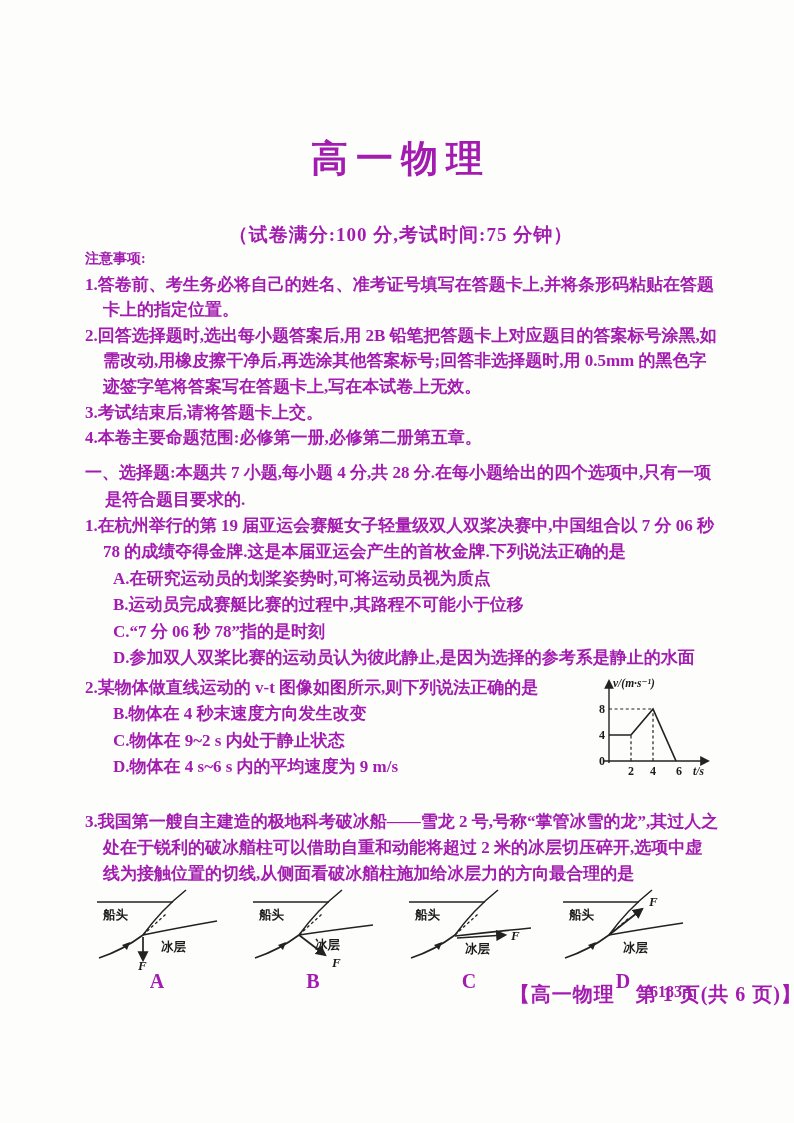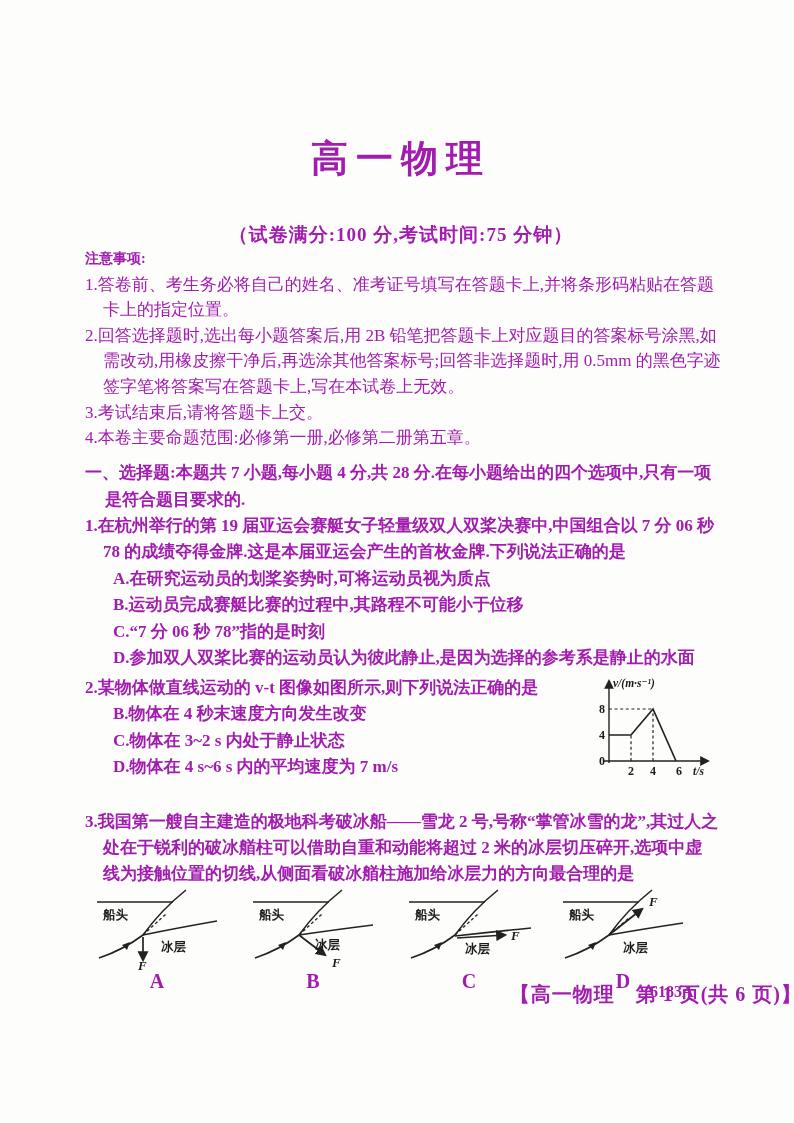--- a/index.html
+++ b/index.html
@@ -10,21 +10,21 @@
   .title{
     position:absolute;top:134px;left:0;width:100%;text-align:center;
     font-size:37px;font-weight:bold;letter-spacing:8px;
   }
   .subtitle{
     position:absolute;top:222px;left:0;width:100%;text-align:center;
     font-size:19px;font-weight:bold;letter-spacing:1px;
   }
   .notice{position:absolute;top:246px;left:85px;width:636px;font-size:17px;line-height:25.6px;}
   .notice-heading{font-weight:bold;font-size:14px;}
-  .hang18{padding-left:18px;text-indent:-18px;font-weight:normal;}
+  .hang18{padding-left:18px;text-indent:-18px;font-weight:bold;}
   .section-heading{
     position:absolute;top:459px;left:85px;width:636px;box-sizing:border-box;
     font-size:17px;font-weight:bold;line-height:27px;padding-left:20px;text-indent:-20px;
   }
   .q{position:absolute;left:85px;width:634px;font-size:17px;line-height:26.4px;font-weight:bold;}
   #q1{top:513px;}
   #q2{top:675px;}
   #q3{top:809px;line-height:26px;}
   .stem{padding-left:18px;text-indent:-18px;}
   .opt{padding-left:28px;}
@@ -64,22 +64,22 @@
     <div class="stem">1.在杭州举行的第 19 届亚运会赛艇女子轻量级双人双桨决赛中,中国组合以 7 分 06 秒 78 的成绩夺得金牌.这是本届亚运会产生的首枚金牌.下列说法正确的是</div>
     <div class="opt">A.在研究运动员的划桨姿势时,可将运动员视为质点</div>
     <div class="opt">B.运动员完成赛艇比赛的过程中,其路程不可能小于位移</div>
     <div class="opt">C.“7 分 06 秒 78”指的是时刻</div>
     <div class="opt">D.参加双人双桨比赛的运动员认为彼此静止,是因为选择的参考系是静止的水面</div>
   </div>
 
   <div class="q" id="q2">
     <div class="stem">2.某物体做直线运动的 v-t 图像如图所示,则下列说法正确的是</div>
     <div class="opt">B.物体在 4 秒末速度方向发生改变</div>
-    <div class="opt">C.物体在 3~2 s 内处于静止状态</div>
-    <div class="opt">D.物体在 4 s~6 s 内的平均速度为 7 m/s</div>
+    <div class="opt">C.物体在 9~2 s 内处于静止状态</div>
+    <div class="opt">D.物体在 4 s~6 s 内的平均速度为 9 m/s</div>
 
     <div class="vt-graph">
       <svg width="140" height="112" viewBox="0 0 140 112">
         <defs>
           <marker id="ahG" viewBox="0 0 10 10" refX="8" refY="5" markerWidth="7" markerHeight="7" orient="auto-start-reverse">
             <path d="M0,0 L10,5 L0,10 z" fill="#222"></path>
           </marker>
         </defs>
         <line class="sv-line" x1="30" y1="92" x2="30" y2="10" stroke-width="1.4" marker-end="url(#ahG)"></line>
         <line class="sv-line" x1="24" y1="90" x2="129" y2="90" stroke-width="1.4" marker-end="url(#ahG)"></line>

